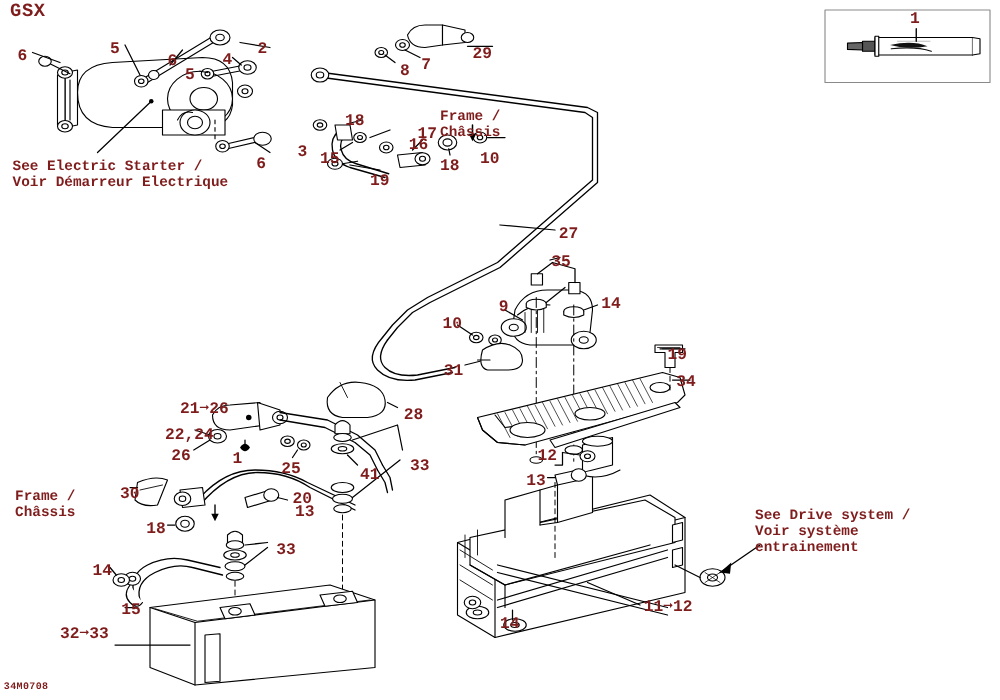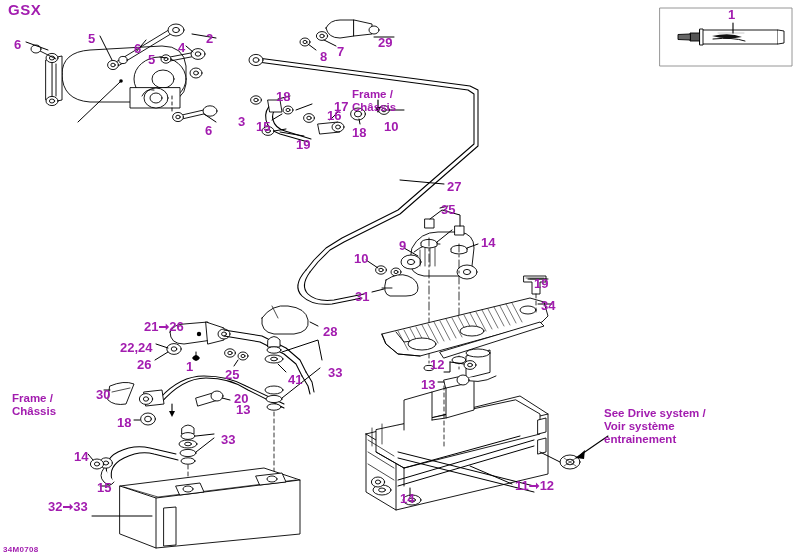--- a/index.html
+++ b/index.html
@@ -1,21 +1,21 @@
 <!DOCTYPE html>
 <html><head>
 <meta charset="utf-8">
 <style>
   html,body{margin:0;padding:0;background:#ffffff;}
   body{width:800px;height:560px;position:relative;overflow:hidden;
        font-family:"Liberation Sans", sans-serif;color:#000;}
   #stage{position:absolute;left:0;top:0;width:800px;height:560px;}
   svg#art{position:absolute;left:0;top:0;width:800px;height:560px;}
-  .lbl{position:absolute;font-family:Liberation Sans, sans-serif;
-       font-weight:bold;color:#a21caf;white-space:pre;line-height:1.05;}
+  .lbl{position:absolute;font-family:Liberation Mono, monospace;
+       font-weight:bold;color:#7f1d1d;white-space:pre;line-height:1.05;}
   .num{font-size:13px;font-weight:bold;}
   .cap{font-size:11.5px;font-weight:bold;line-height:1.12;}
   .title{font-size:15px;font-weight:bold;letter-spacing:0.5px;}
   .foot{font-size:8px;font-weight:bold;letter-spacing:0.3px;}
 </style>
 </head>
 <body>
 
 <div id="stage">
 
@@ -399,20 +399,22 @@
       <path d="M576 458 L585 450 L584 459 Z" fill="#000" stroke="none"></path>
       <path d="M540 452 L560 462" stroke-width="1"></path>
     </g>
 
   </svg>
 
   <div class="lbl title" style="left:8px;top:2px;">GSX</div>
 
   <div class="lbl foot" style="left:3px;top:546px;text-align:center;">34M0708</div>
 
+  <div class="lbl cap" style="left:10px;top:128px;">See Electric Starter /
+Voir Démarreur Electrique</div>
   <div class="lbl cap" style="left:352px;top:88px;">Frame /
 Châssis</div>
   <div class="lbl cap" style="left:12px;top:392px;">Frame /
 Châssis</div>
   <div class="lbl cap" style="left:604px;top:407px;">See Drive system /
 Voir système
 entrainement</div>
 
   <div class="lbl num" style="left:728px;top:8px;">1</div>
 
@@ -436,21 +438,21 @@
   <div class="lbl num" style="left:384px;top:120px;">10</div>
   <div class="lbl num" style="left:447px;top:180px;">27</div>
   <div class="lbl num" style="left:441px;top:203px;">35</div>
   <div class="lbl num" style="left:481px;top:236px;">14</div>
   <div class="lbl num" style="left:399px;top:239px;">9</div>
   <div class="lbl num" style="left:354px;top:252px;">10</div>
   <div class="lbl num" style="left:355px;top:290px;">31</div>
   <div class="lbl num" style="left:534px;top:277px;">19</div>
   <div class="lbl num" style="left:541px;top:299px;">34</div>
   <div class="lbl num" style="left:144px;top:320px;">21➞26</div>
-  <div class="lbl num" style="left:120px;top:341px;">22,24</div>
+  <div class="lbl num" style="left:132px;top:341px;">22,24</div>
   <div class="lbl num" style="left:137px;top:358px;">26</div>
   <div class="lbl num" style="left:186px;top:360px;">1</div>
   <div class="lbl num" style="left:225px;top:368px;">25</div>
   <div class="lbl num" style="left:323px;top:325px;">28</div>
   <div class="lbl num" style="left:288px;top:373px;">41</div>
   <div class="lbl num" style="left:328px;top:366px;">33</div>
   <div class="lbl num" style="left:96px;top:388px;">30</div>
   <div class="lbl num" style="left:234px;top:392px;">20</div>
   <div class="lbl num" style="left:236px;top:403px;">13</div>
   <div class="lbl num" style="left:117px;top:416px;">18</div>

